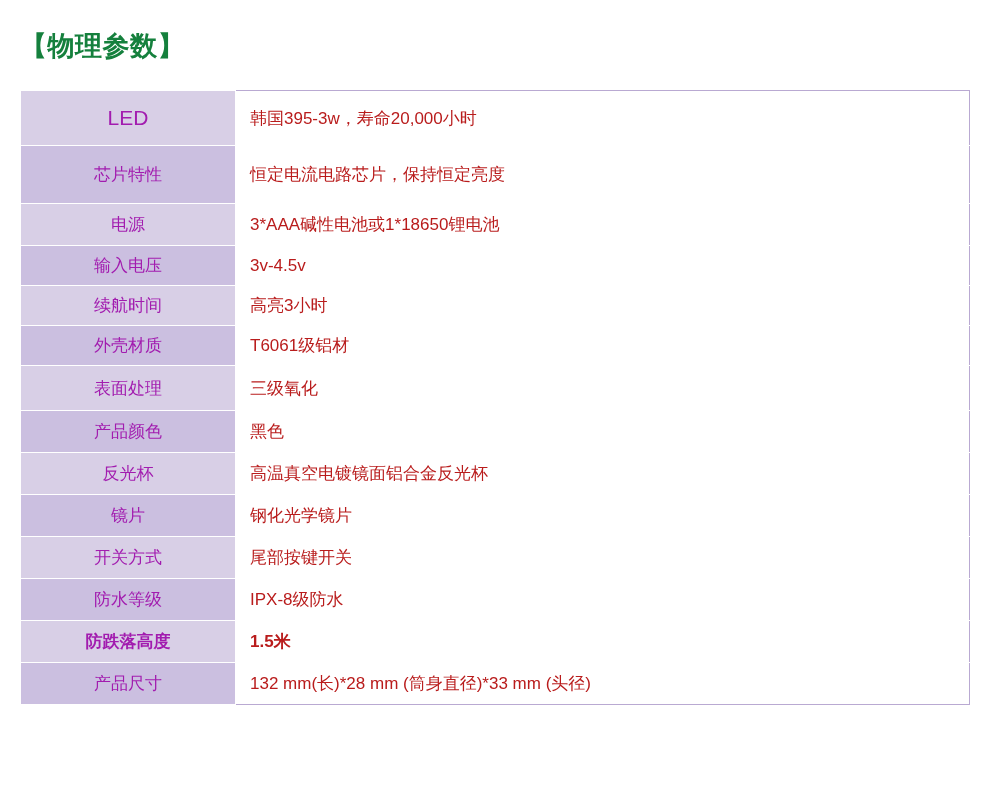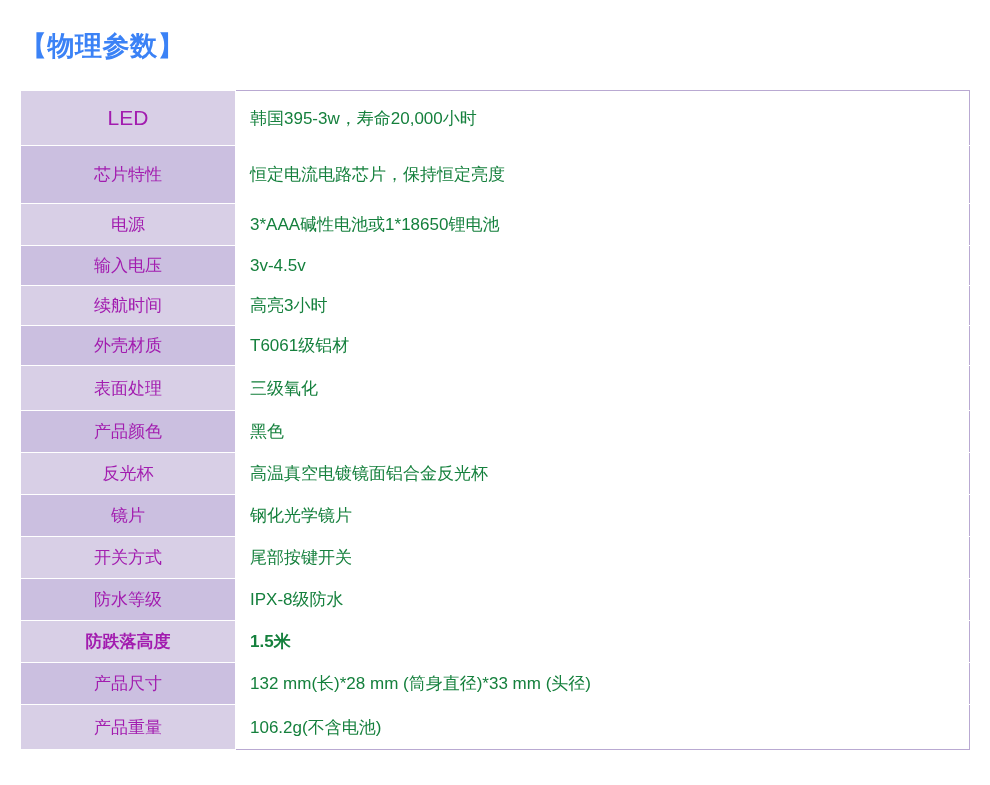--- a/index.html
+++ b/index.html
@@ -19,21 +19,21 @@
     width: 990px;
     height: 785px;
     box-sizing: border-box;
   }
   .section-title {
     position: absolute;
     left: 20px;
     top: 28px;
     font-size: 27px;
     font-weight: bold;
-    color: #3b82f6;
+    color: #15803d;
     letter-spacing: 0.5px;
     white-space: nowrap;
   }
   .spec-table {
     position: absolute;
     left: 20px;
     top: 90px;
     width: 950px;
     border-collapse: collapse;
     table-layout: fixed;
@@ -56,21 +56,21 @@
     color: #a21caf;
     padding: 8px 6px;
   }
   td.label.big {
     font-size: 21px;
   }
   td.value {
     background: #ffffff;
     text-align: left;
     font-size: 17px;
-    color: #15803d;
+    color: #b91c1c;
     padding: 8px 0 8px 14px;
     border-left: 1px solid #b9a9d2;
     border-top: 1px solid #ffffff;
     border-bottom: 1px solid #ffffff;
     border-right: 1px solid #b9a9d2;
   }
   .spec-table tr:first-child td.value { border-top: 1px solid #b9a9d2; }
   .spec-table tr:last-child td.value { border-bottom: 1px solid #b9a9d2; }
 </style>
 </head>
@@ -131,20 +131,16 @@
           <td class="value">IPX-8级防水</td>
         </tr>
         <tr style="height: 42px; font-weight: bold;">
           <td class="label">防跌落高度</td>
           <td class="value">1.5米</td>
         </tr>
         <tr class="alt" style="height: 42px;">
           <td class="label">产品尺寸</td>
           <td class="value">132 mm(长)*28 mm (筒身直径)*33 mm (头径)</td>
         </tr>
-        <tr style="height: 45px;">
-          <td class="label">产品重量</td>
-          <td class="value">106.2g(不含电池)</td>
-        </tr>
       </tbody>
   </table>
 
 </div>
 
 </body></html>

